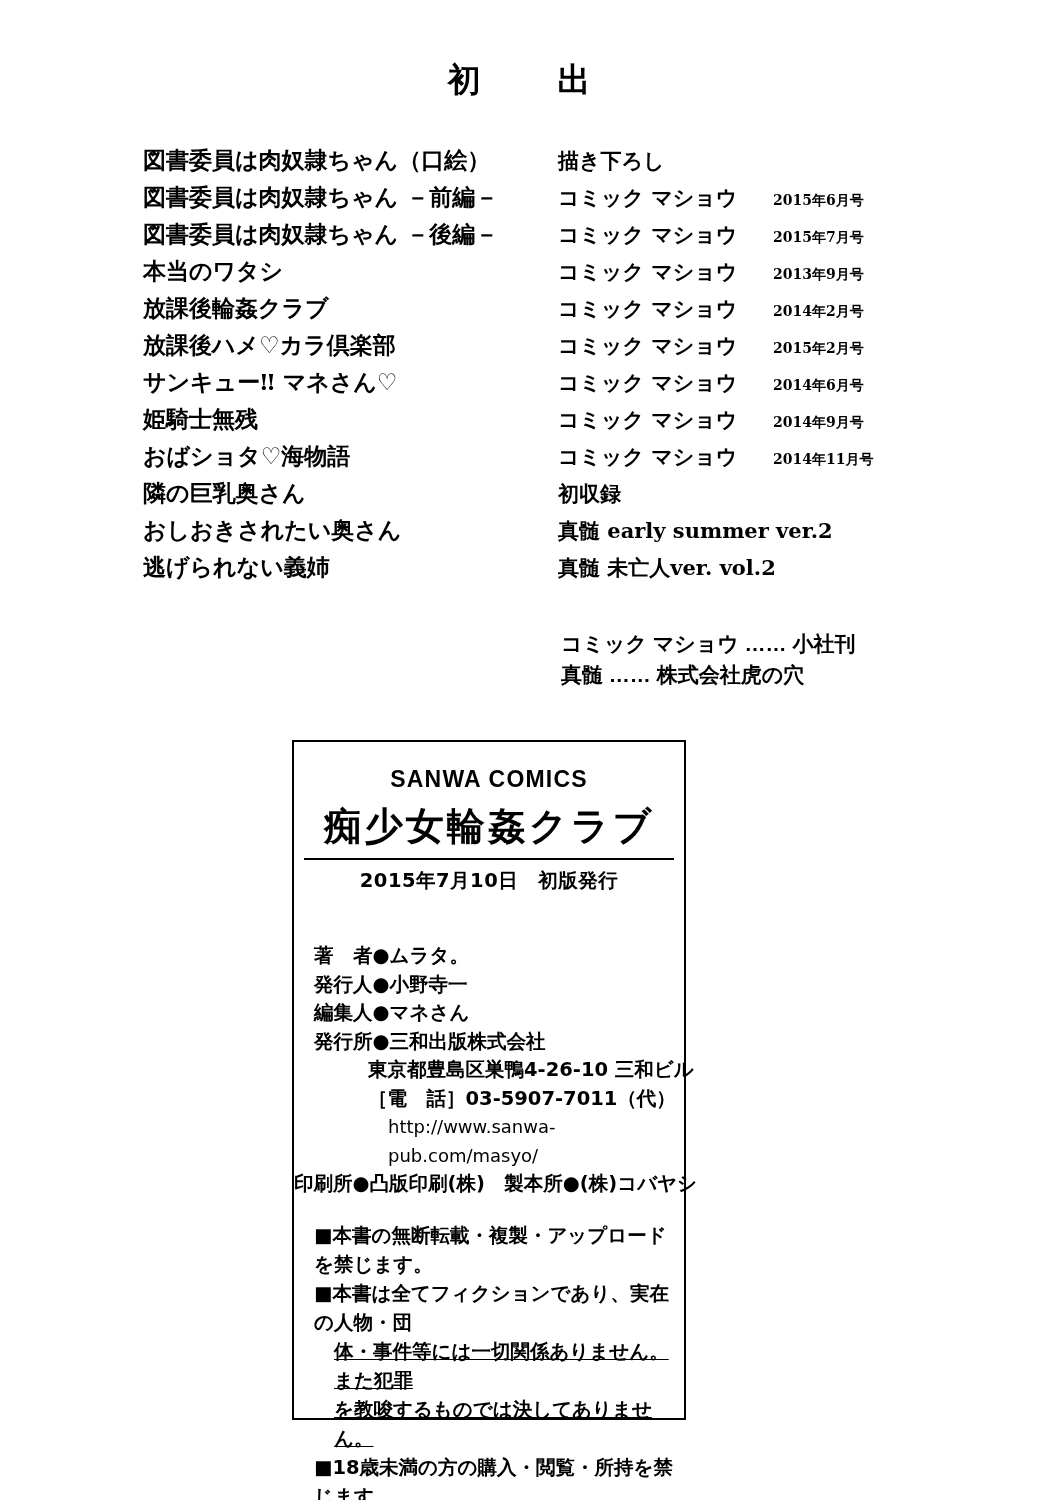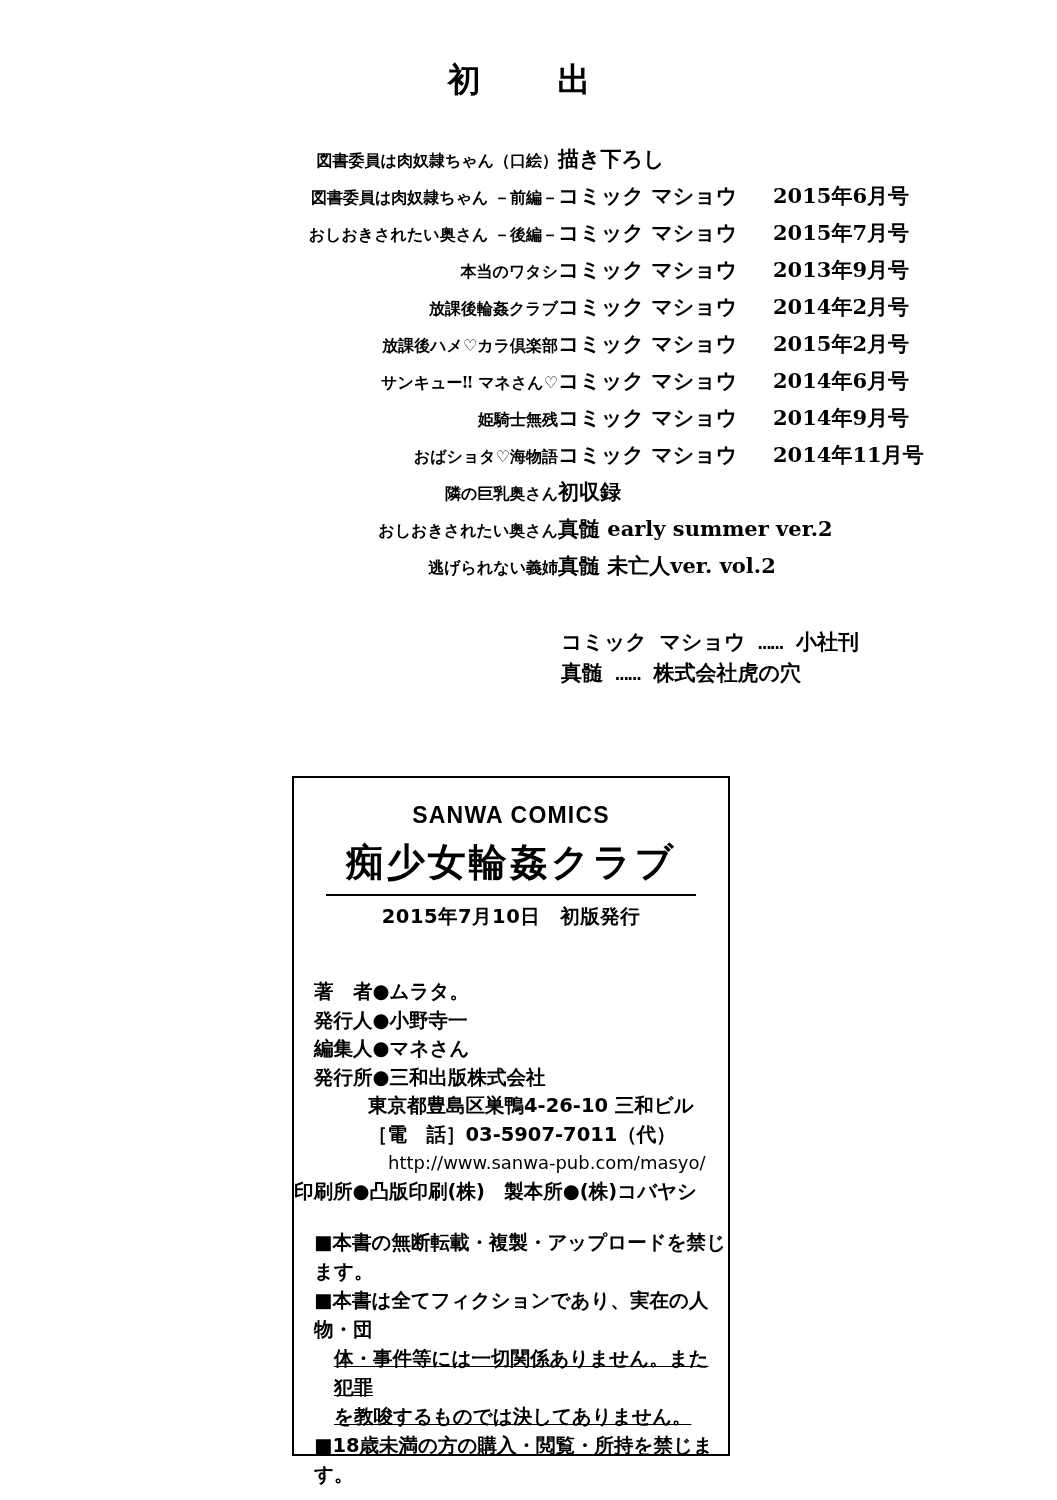--- a/index.html
+++ b/index.html
@@ -37,63 +37,61 @@
     left: 143px;
     width: 800px;
   }
   .credit-row {
     display: flex;
     align-items: baseline;
     height: 37px;
   }
   .credit-title {
     width: 415px;
-    font-size: 16px;
-    font-family: "DejaVu Serif", "Liberation Serif", serif;
-    font-weight: 700;
-    white-space: nowrap;
-    text-align: right;
+    font-size: 23px;
+    font-family: "DejaVu Serif", "Liberation Serif", serif;
+    font-weight: 700;
+    white-space: nowrap;
   }
   .credit-mag {
     width: 215px;
     font-size: 21px;
     font-family: "DejaVu Serif", "Liberation Serif", serif;
     font-weight: 700;
     white-space: nowrap;
   }
   .credit-issue {
-    font-size: 21px;
+    font-size: 14px;
     font-family: "DejaVu Serif", "Liberation Serif", serif;
     font-weight: 700;
     white-space: nowrap;
   }
 
   
   .credit-notes {
     position: absolute;
     top: 628px;
     left: 561px;
     font-size: 21px;
-    font-family: Liberation Mono, monospace;
+    font-family: Liberation Sans, sans-serif;
     font-weight: 700;
     line-height: 31px;
     white-space: nowrap;
   }
 
   
   .colophon {
     position: absolute;
     top: 740px;
     left: 292px;
-    width: 438px;
+    width: 394px;
     height: 680px;
     border: 2px solid #000;
     box-sizing: border-box;
     font-family: "DejaVu Sans", "Liberation Sans", sans-serif;
-    margin-top: 36px;
   }
   .colophon-brand {
     text-align: center;
     margin-top: 24px;
     font-size: 23px;
     font-weight: 700;
     letter-spacing: 1.2px;
     font-family: "Liberation Sans", sans-serif;
   }
   .colophon-title {
@@ -162,21 +160,21 @@
     <span class="credit-issue"></span>
   </div>
 
   <div class="credit-row">
     <span class="credit-title">図書委員は肉奴隷ちゃん －前編－</span>
     <span class="credit-mag">コミック マショウ</span>
     <span class="credit-issue">2015年6月号</span>
   </div>
 
   <div class="credit-row">
-    <span class="credit-title">おしおきされたい奥さん －後編－</span>
+    <span class="credit-title">図書委員は肉奴隷ちゃん －後編－</span>
     <span class="credit-mag">コミック マショウ</span>
     <span class="credit-issue">2015年7月号</span>
   </div>
 
   <div class="credit-row">
     <span class="credit-title">本当のワタシ</span>
     <span class="credit-mag">コミック マショウ</span>
     <span class="credit-issue">2013年9月号</span>
   </div>
 

